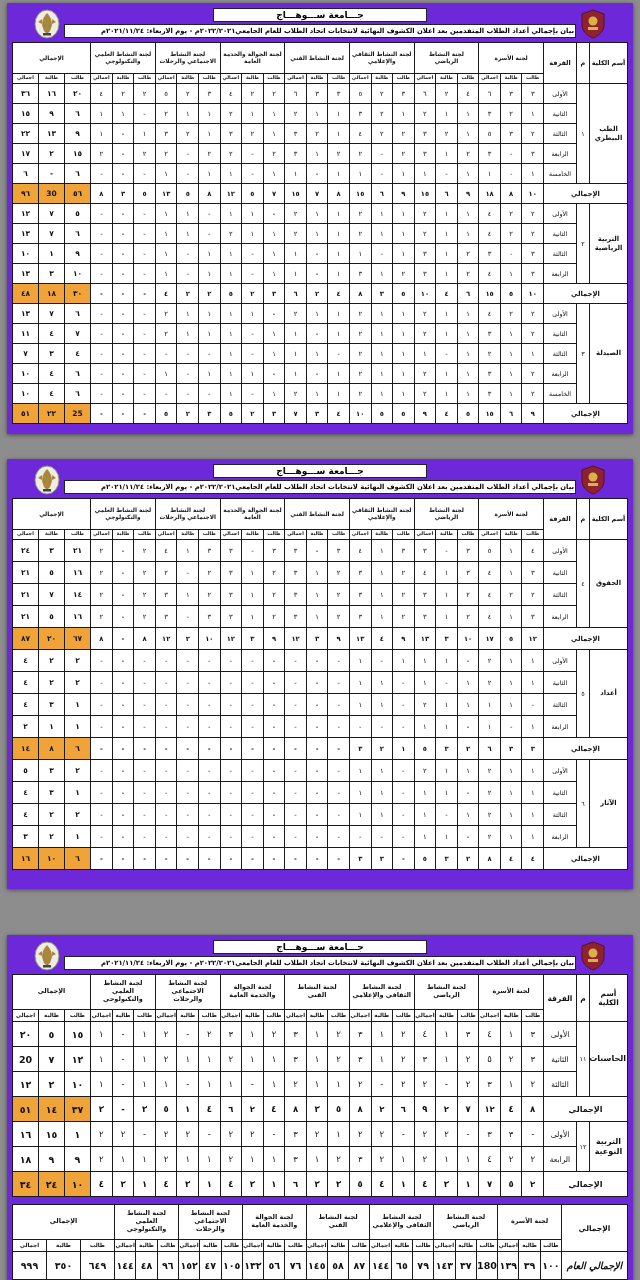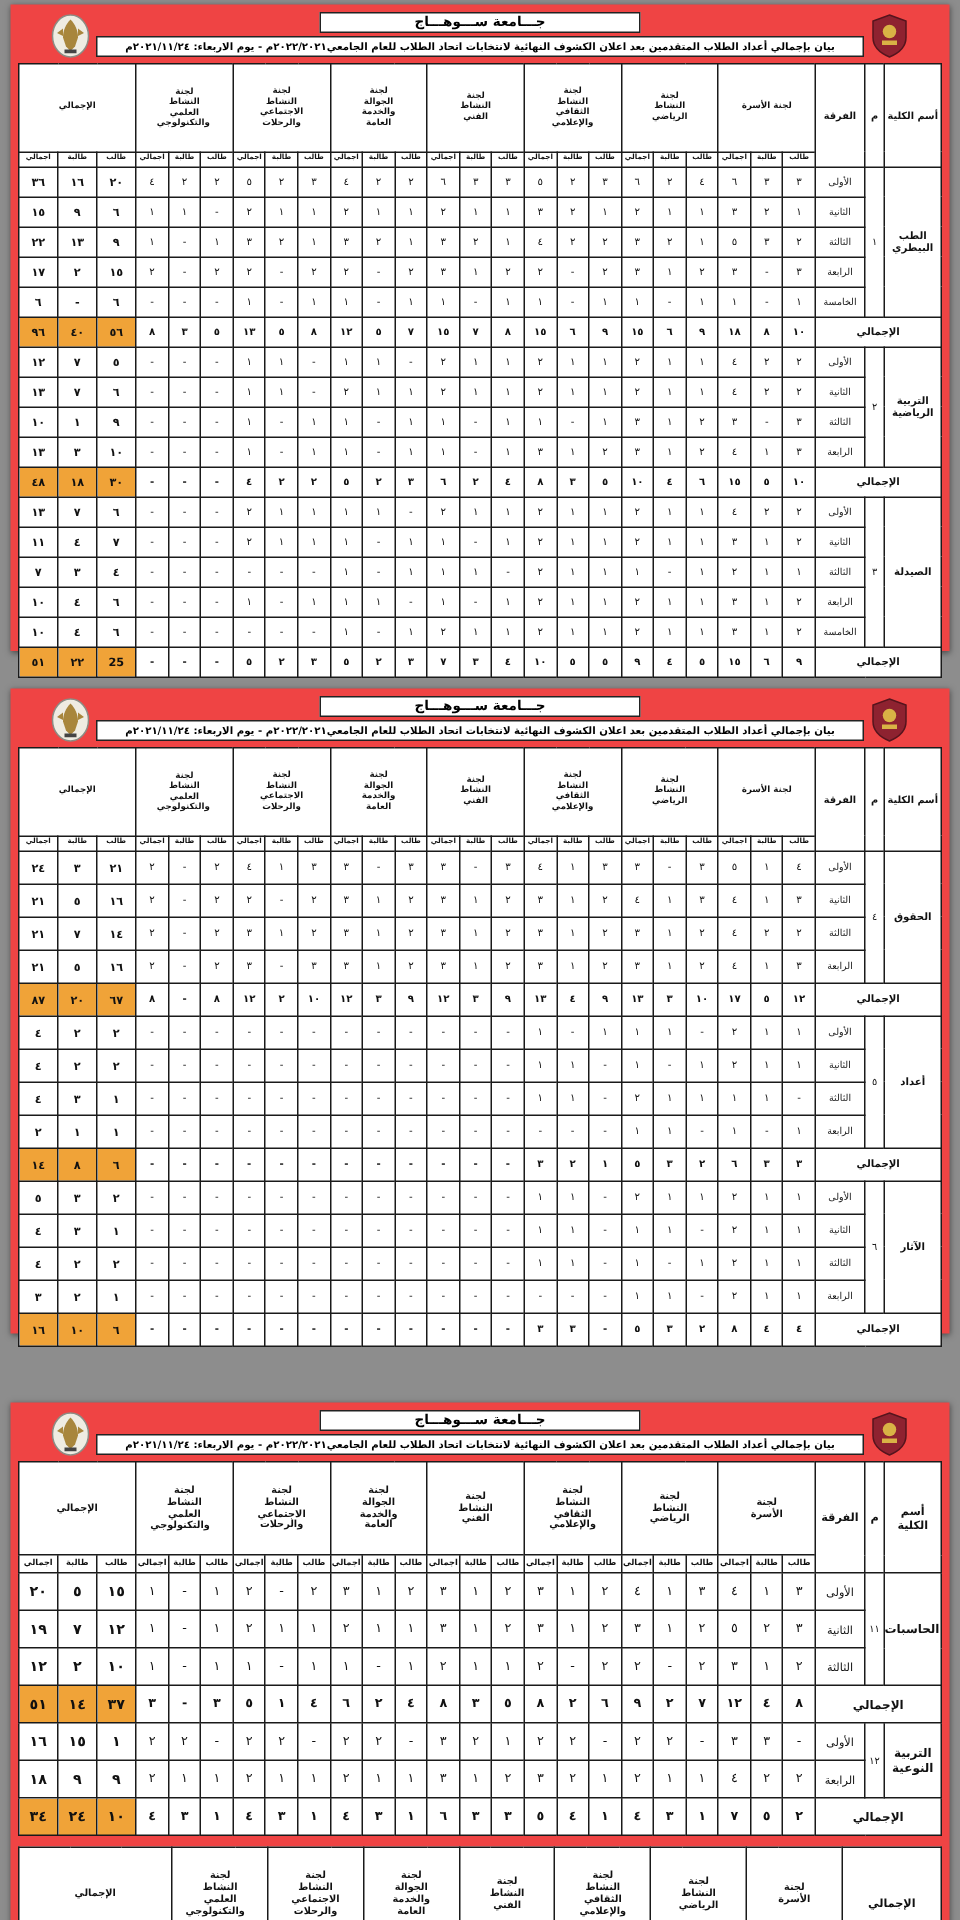--- a/index.html
+++ b/index.html
@@ -4,42 +4,42 @@
 <style>
   :root{ --orange:#f0a338; }
   html,body{margin:0;padding:0;}
   body{
     width:640px;height:1280px;overflow:hidden;
     background:#8d8d8d;
     font-family:"DejaVu Sans","Liberation Sans",sans-serif;
   }
   .canvas{position:relative;width:640px;height:1280px;overflow:hidden;}
   .page{
-    position:absolute;left:7px;width:626px;background:#ef4444;
+    position:absolute;left:7px;width:626px;background:#6d28d9;
     box-shadow:0 1px 4px rgba(0,0,0,.5);
     padding:5px;direction:rtl;box-sizing:border-box;
   }
   #page1{top:3px;height:431px;}
   #page2{top:459px;height:430px;}
   #page3{top:935px;height:352px;}
   .hdr{position:relative;margin-bottom:4px;}
   .logo{position:absolute;top:1px;width:26px;height:30px;}
   .logo-l{left:22px;}
   .logo-r{right:22px;}
   .title-box{
     width:212px;margin:0 auto;border:1.4px solid #222;background:#fff;
     text-align:center;font-size:9px;font-weight:bold;padding:1px 0;
   }
   .sub-box{
     margin:2px 52px 0;border:1.4px solid #222;background:#fff;
-    text-align:center;font-size:6.8px;font-weight:bold;padding:2px 1px;
+    text-align:right;font-size:6.8px;font-weight:bold;padding:2px 1px;
   }
   table{border-collapse:collapse;width:100%;table-layout:fixed;direction:rtl;background:#fff;}
   th,td{border:1px solid #1a1a1a;text-align:center;vertical-align:middle;padding:0;overflow:hidden;color:#111;}
-  .committee-h{font-size:5.8px;line-height:1.2;font-weight:bold;height:26px;padding:15px;}
+  .committee-h{font-size:5.8px;line-height:1.2;font-weight:bold;height:26px;padding:2px;}
   .corner{font-size:6.5px;font-weight:bold;margin-top:16px;}
   .sub-h{font-size:4.8px;font-weight:bold;height:9px;line-height:1;}
   .num-cell{font-size:6.8px;height:19px;}
   .tot-col{font-size:7.5px;font-weight:bold;}
   .grade-cell{font-size:6.3px;margin-left:27px;}
   .college-name{font-size:6.8px;font-weight:bold;padding:0 1px;line-height:1.25;}
   .college-num{font-size:6.5px;}
   .total-label{font-size:6.8px;font-weight:bold;}
   .totals-row td{font-weight:bold;}
   .orange{background:var(--orange);}
@@ -307,21 +307,21 @@
             <td class="num-cell">٧</td>
             <td class="num-cell">٥</td>
             <td class="num-cell">١٢</td>
             <td class="num-cell">٨</td>
             <td class="num-cell">٥</td>
             <td class="num-cell">١٣</td>
             <td class="num-cell">٥</td>
             <td class="num-cell">٣</td>
             <td class="num-cell">٨</td>
             <td class="num-cell tot-col orange">٥٦</td>
-            <td class="num-cell tot-col orange">٤٠</td>
+            <td class="num-cell tot-col orange">30</td>
             <td class="num-cell tot-col orange">٩٦</td>
           </tr>
           <tr>
             <td class="college-name" rowspan="4">التربية الرياضية</td>
             <td class="college-num" rowspan="4">٢</td>
             <td class="num-cell grade-cell">الأولى</td>
             <td class="num-cell">٢</td>
             <td class="num-cell">٢</td>
             <td class="num-cell">٤</td>
             <td class="num-cell">١</td>
@@ -1268,21 +1268,21 @@
             <td class="num-cell">١</td>
             <td class="num-cell">٢</td>
             <td class="num-cell">١</td>
             <td class="num-cell">١</td>
             <td class="num-cell">٢</td>
             <td class="num-cell">١</td>
             <td class="num-cell">-</td>
             <td class="num-cell">١</td>
             <td class="num-cell tot-col">١٢</td>
             <td class="num-cell tot-col">٧</td>
-            <td class="num-cell tot-col">١٩</td>
+            <td class="num-cell tot-col">20</td>
           </tr>
           <tr>
             <td class="num-cell grade-cell">الثالثة</td>
             <td class="num-cell">٢</td>
             <td class="num-cell">١</td>
             <td class="num-cell">٣</td>
             <td class="num-cell">٢</td>
             <td class="num-cell">-</td>
             <td class="num-cell">٢</td>
             <td class="num-cell">٢</td>

